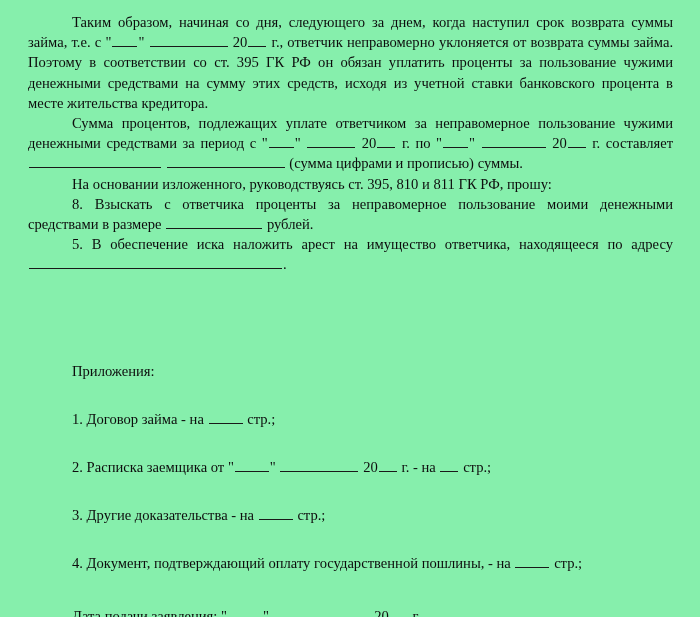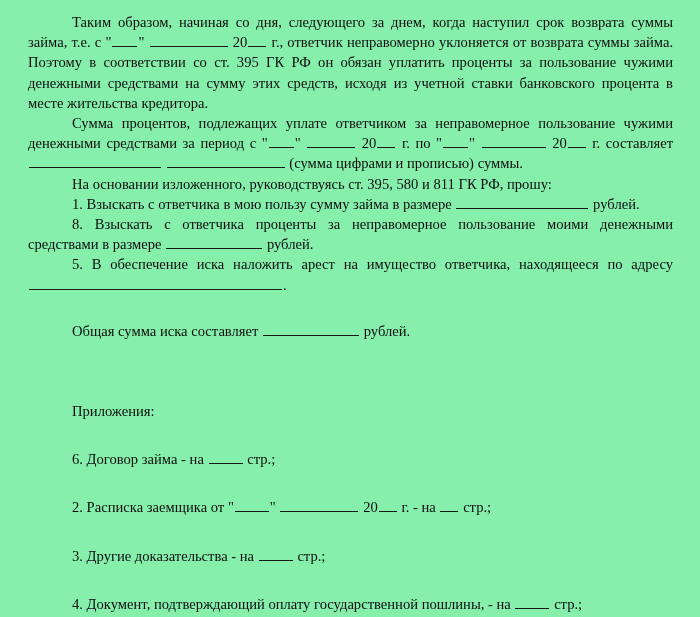--- a/index.html
+++ b/index.html
@@ -90,46 +90,40 @@
     <span class="fill f-m"></span>
     <span>20</span><span class="fill f-xxs"></span>
     <span>г. по "</span><span class="fill f-xs"></span><span>"</span>
     <span class="fill f-l"></span>
     <span>20</span><span class="fill f-xxs"></span>
     <span>г. составляет</span>
     <span class="fill f-mega"></span>
     <span class="fill f-huge"></span>
     <span>(сумма цифрами и прописью) суммы.</span></p>
 
-  <p class="para noindent"><span>На основании изложенного, руководствуясь ст. 395, 580 и 811 ГК РФ, прошу:</span></p>
+  <p class="para noindent"><span>На основании изложенного, руководствуясь ст. 395, 810 и 811 ГК РФ, прошу:</span></p>
 
-  <p class="para"><span>1. Взыскать с ответчика в мою пользу сумму займа в размере</span>
-    <span class="fill f-mega"></span>
-    <span>рублей.</span></p>
 
   <p class="para"><span>8. Взыскать с ответчика проценты за неправомерное пользование моими денежными средствами в размере</span>
     <span class="fill f-xxl"></span>
     <span>рублей.</span></p>
 
   <p class="para"><span>5. В обеспечение иска наложить арест на имущество ответчика, находящееся по адресу</span>
     <span class="fill f-addr"></span><span>.</span></p>
 
   <div class="spacer-2"></div>
 
-  <p class="line indent"><span>Общая сумма иска составляет</span>
-    <span class="fill f-xxl"></span>
-    <span>рублей.</span></p>
 
   <div class="spacer-3"></div>
 
   <div class="att-group">
 
     <p class="line">Приложения:</p>
 
-    <p class="line"><span>6. Договор займа - на</span>
+    <p class="line"><span>1. Договор займа - на</span>
       <span class="fill f-s"></span>
       <span>стр.;</span></p>
 
     <p class="line"><span>2. Расписка заемщика от "</span><span class="fill f-s"></span><span>"</span>
       <span class="fill f-xl"></span>
       <span>20</span><span class="fill f-xxs"></span>
       <span>г. - на</span>
       <span class="fill f-xxs"></span>
       <span>стр.;</span></p>
 

